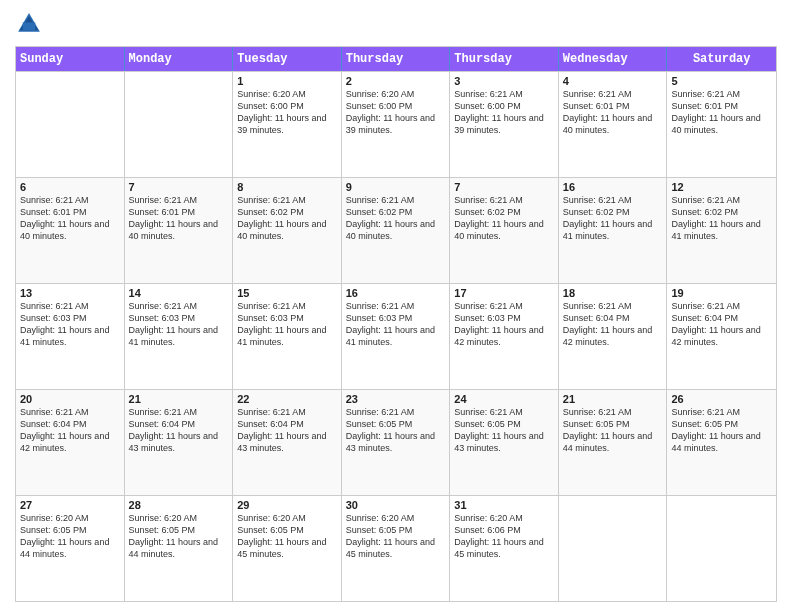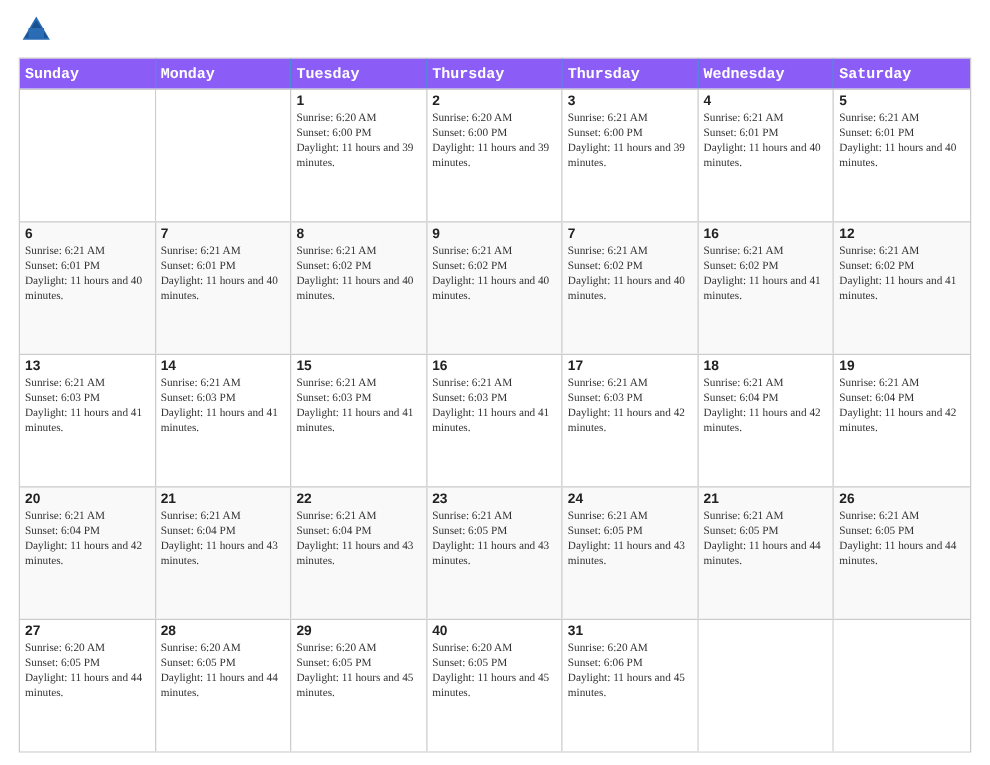--- a/index.html
+++ b/index.html
@@ -65,21 +65,21 @@
       font-family: Liberation Mono, monospace;
     }
     .cal-header-cell {
       color: #fff;
       font-size: 12px;
       font-weight: bold;
       padding: 5px 4px;
       border-right: 1px solid #4a8dd5;
       text-align: left;
     }
-    .cal-header-cell:last-child { border-right: none; }
+    .cal-header-cell:last-child { border-right: none; text-align: center; }
     .cal-body {
       flex: 1;
       display: flex;
       flex-direction: column;
     }
     .cal-row {
       display: grid;
       grid-template-columns: repeat(7, 1fr);
       flex: 1;
       border-top: 1px solid #ccc;
@@ -98,21 +98,20 @@
       font-size: 11px;
       font-weight: bold;
       color: #222;
       display: block;
       margin-bottom: 1px;
     }
     .cal-cell-text {
       font-size: 9px;
       color: #333;
       line-height: 1.35;
-      font-family: Liberation Serif, serif;
     }
     .row-bg-light { background: #f9f9f9; }
     .row-bg-white { background: #fff; }
   </style>
 </head>
 <body>
 
 <div class="page">
   <div class="header">
     <div class="logo">
@@ -322,21 +321,21 @@
 Sunset: 6:05 PM
 Daylight: 11 hours and 44 minutes.</div>
           </div>
           <div class="cal-cell">
             <span class="day-num">29</span>
             <div class="cal-cell-text" style="white-space: pre-line;">Sunrise: 6:20 AM
 Sunset: 6:05 PM
 Daylight: 11 hours and 45 minutes.</div>
           </div>
           <div class="cal-cell">
-            <span class="day-num">40</span>
+            <span class="day-num">30</span>
             <div class="cal-cell-text" style="white-space: pre-line;">Sunrise: 6:20 AM
 Sunset: 6:05 PM
 Daylight: 11 hours and 45 minutes.</div>
           </div>
           <div class="cal-cell">
             <span class="day-num">31</span>
             <div class="cal-cell-text" style="white-space: pre-line;">Sunrise: 6:20 AM
 Sunset: 6:06 PM
 Daylight: 11 hours and 45 minutes.</div>
           </div>

